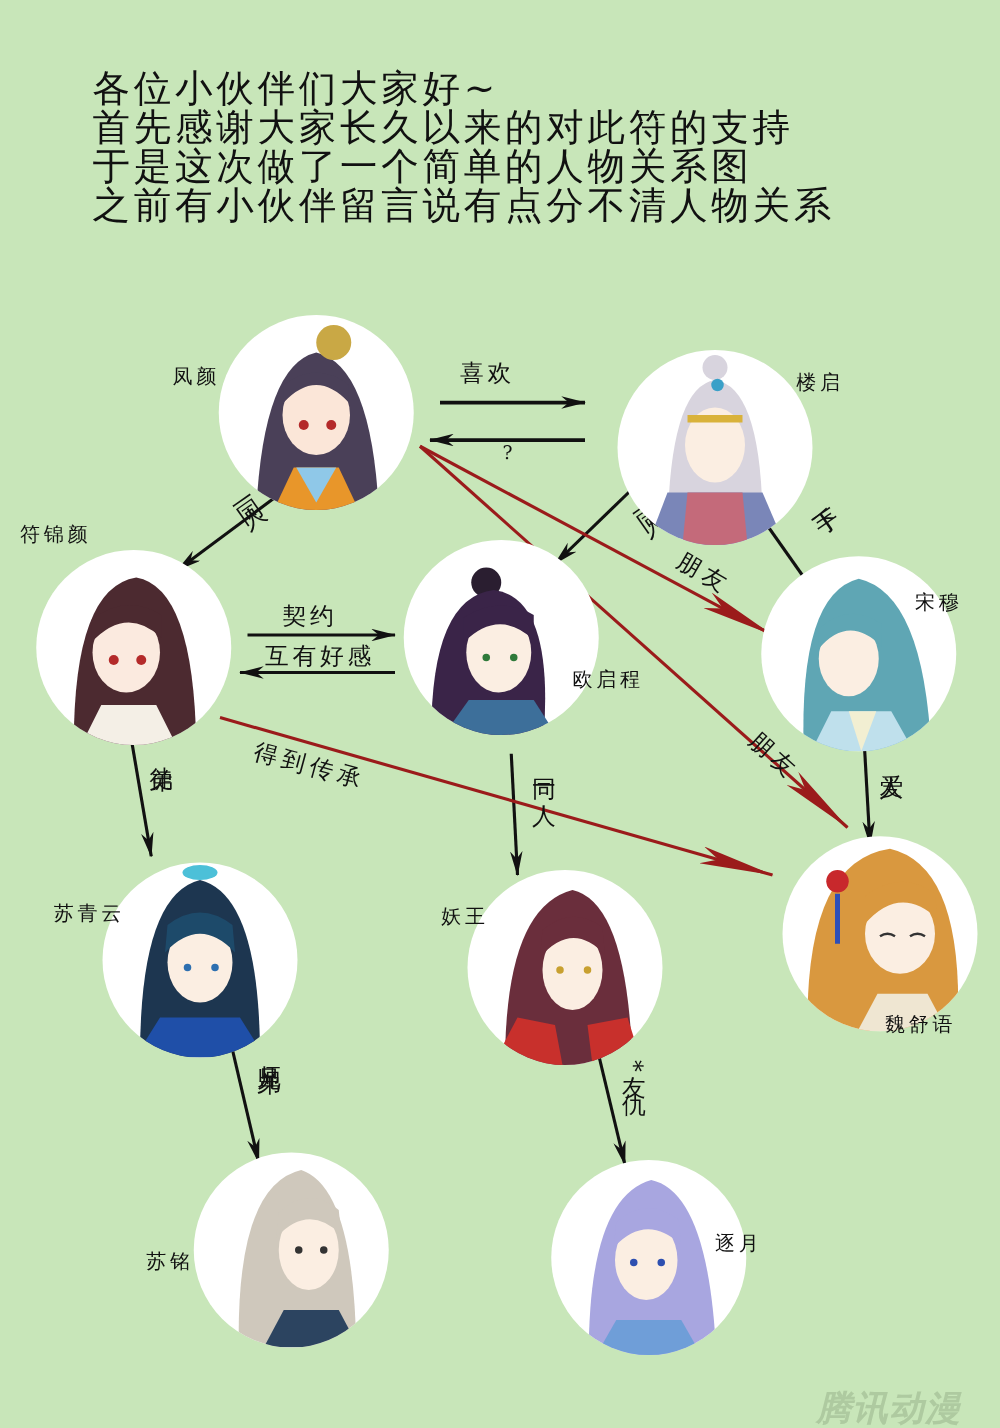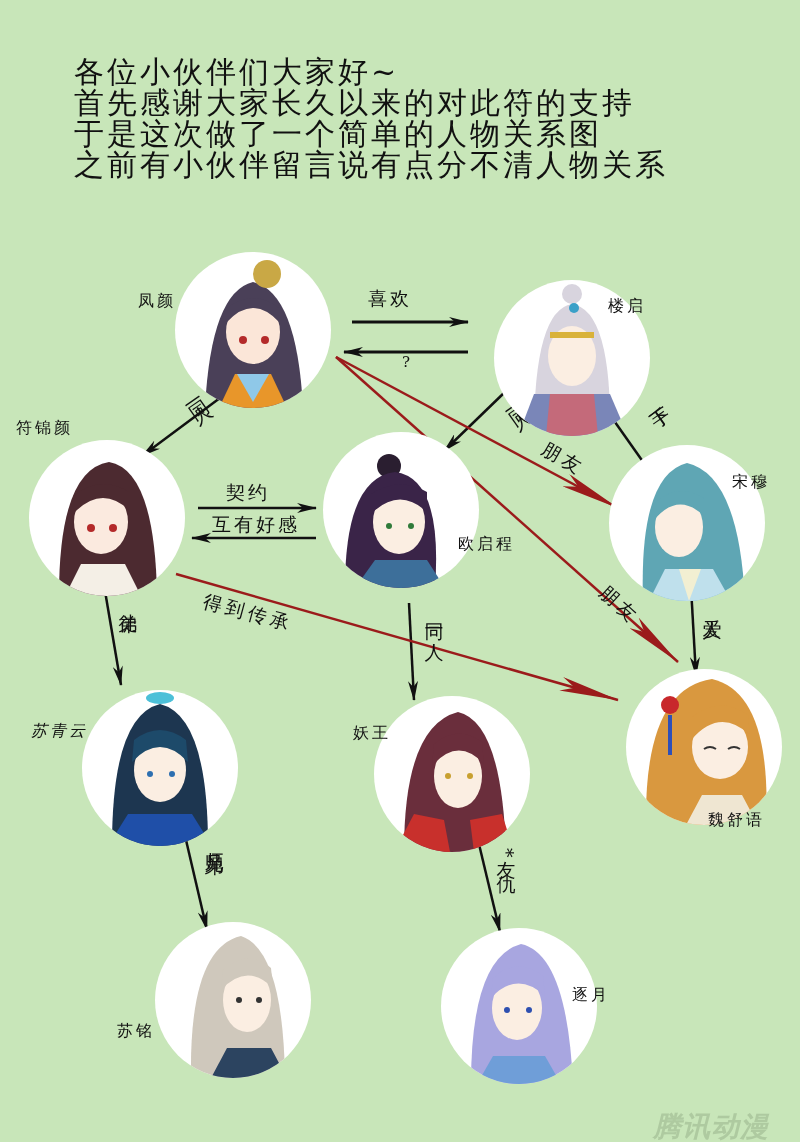--- a/index.html
+++ b/index.html
@@ -86,21 +86,21 @@
   <svg class="portrait" viewBox="0 0 156 156">
     <path d="M40 156 Q40 30 78 24 Q118 30 116 156 Z" fill="#d8d4de"></path>
     <circle cx="78" cy="14" r="10" fill="#d8d4de"></circle>
       <circle cx="80" cy="28" r="5" fill="#3aa0c8"></circle>
     <ellipse cx="78" cy="76" rx="24" ry="30" fill="#fbeee2"></ellipse>
     <rect x="56" y="52" width="44" height="6" fill="#d9b23a"></rect>
     <path d="M24 156 L40 114 L116 114 L134 156 Z" fill="#7a86b8"></path>
     <path d="M56 114 L100 114 L104 156 L52 156 Z" fill="#c46a7a"></path>
   </svg>
 </div>
-<div class="name" style="left:608px;top:296px;font-family:Liberation Mono, monospace;">楼启</div>
+<div class="name" style="left:637px;top:296px;font-family:Liberation Mono, monospace;">楼启</div>
 
 <div class="node" style="left:29px;top:440px;">
   <svg class="portrait" viewBox="0 0 156 156">
     <path d="M30 156 Q30 30 80 22 Q126 30 128 156 Z" fill="#4c2a30"></path>
     <ellipse cx="72" cy="82" rx="27" ry="32" fill="#fbeadf"></ellipse>
     <path d="M44 74 Q72 44 100 70 L100 52 Q72 34 44 56 Z" fill="#4c2a30"></path>
     <circle cx="62" cy="88" r="4" fill="#b42a2a"></circle>
       <circle cx="84" cy="88" r="4" fill="#b42a2a"></circle>
     <path d="M36 156 L52 124 L96 124 L112 156 Z" fill="#f4efe6"></path>
   </svg>
@@ -135,21 +135,21 @@
   <svg class="portrait" viewBox="0 0 156 156">
     <ellipse cx="78" cy="8" rx="14" ry="6" fill="#4cc0d8"></ellipse>
     <path d="M30 156 Q30 26 78 14 Q126 26 126 156 Z" fill="#1d3650"></path>
     <ellipse cx="78" cy="80" rx="26" ry="32" fill="#fbeee2"></ellipse>
     <path d="M50 72 Q78 42 106 72 L104 50 Q78 30 52 50 Z" fill="#1d4a6a"></path>
     <circle cx="68" cy="84" r="3" fill="#2d6fb0"></circle>
       <circle cx="90" cy="84" r="3" fill="#2d6fb0"></circle>
     <path d="M26 156 L46 124 L110 124 L130 156 Z" fill="#1f4fa8"></path>
   </svg>
 </div>
-<div class="name" style="left:31px;top:721px;font-style:italic;">苏青云</div>
+<div class="name" style="left:43px;top:721px;">苏青云</div>
 
 <div class="node" style="left:374px;top:696px;">
   <svg class="portrait" viewBox="0 0 156 156">
     <path d="M30 156 Q30 30 84 16 Q128 26 132 156 Z" fill="#6a2e3c"></path>
     <ellipse cx="84" cy="80" rx="24" ry="32" fill="#fbeee2"></ellipse>
     <path d="M58 70 Q84 40 110 68 L108 46 Q84 28 60 48 Z" fill="#6a2e3c"></path>
     <circle cx="74" cy="80" r="3" fill="#c8a030"></circle>
       <circle cx="96" cy="80" r="3" fill="#c8a030"></circle>
     <path d="M20 156 L40 118 L70 124 L76 156 Z" fill="#c8302c"></path>
     <path d="M96 124 L128 118 L140 156 L100 156 Z" fill="#c8302c"></path>
@@ -174,21 +174,21 @@
 <div class="node" style="left:155px;top:922px;">
   <svg class="portrait" viewBox="0 0 156 156">
     <path d="M36 156 Q34 26 86 14 Q128 28 130 156 Z" fill="#cfc8bc"></path>
     <ellipse cx="92" cy="78" rx="24" ry="32" fill="#fbeee2"></ellipse>
     <path d="M66 68 Q92 40 118 66 L116 46 Q92 26 68 48 Z" fill="#cfc8bc"></path>
     <circle cx="84" cy="78" r="3" fill="#333"></circle>
       <circle cx="104" cy="78" r="3" fill="#333"></circle>
     <path d="M56 156 L72 126 L116 126 L132 156 Z" fill="#2c4460"></path>
   </svg>
 </div>
-<div class="name" style="left:117px;top:999px;margin-top:22px;">苏铭</div>
+<div class="name" style="left:117px;top:999px;">苏铭</div>
 
 <div class="node" style="left:441px;top:928px;">
   <svg class="portrait" viewBox="0 0 156 156">
     <path d="M30 156 Q30 30 80 16 Q126 26 132 156 Z" fill="#a8a6e0"></path>
     <ellipse cx="76" cy="80" rx="25" ry="32" fill="#fbeee2"></ellipse>
     <path d="M50 70 Q76 42 104 68 L102 48 Q76 28 52 50 Z" fill="#a8a6e0"></path>
     <circle cx="66" cy="82" r="3" fill="#2d4fb0"></circle>
       <circle cx="88" cy="82" r="3" fill="#2d4fb0"></circle>
     <path d="M36 156 L52 128 L104 128 L120 156 Z" fill="#6f9ed8"></path>
   </svg>

